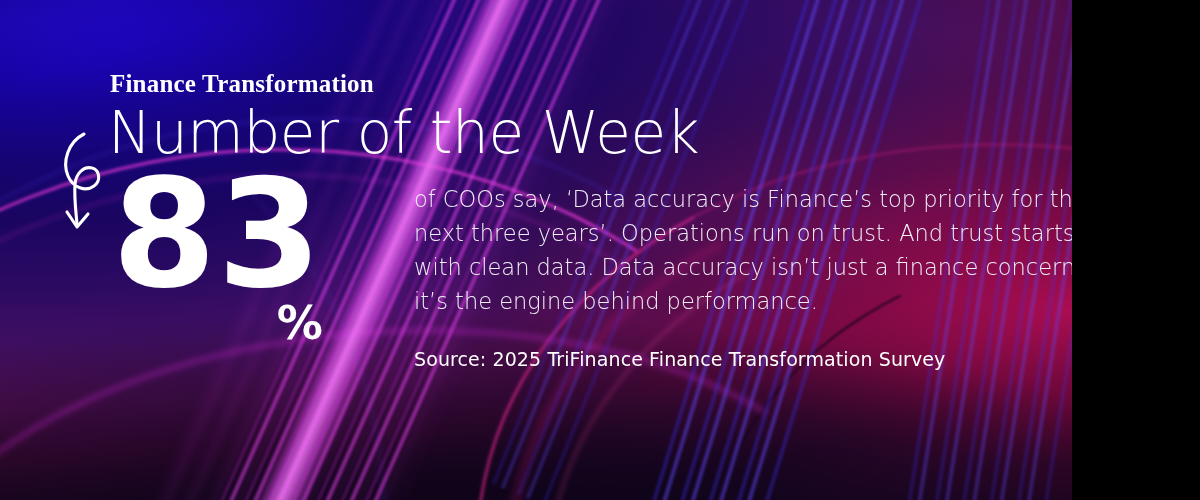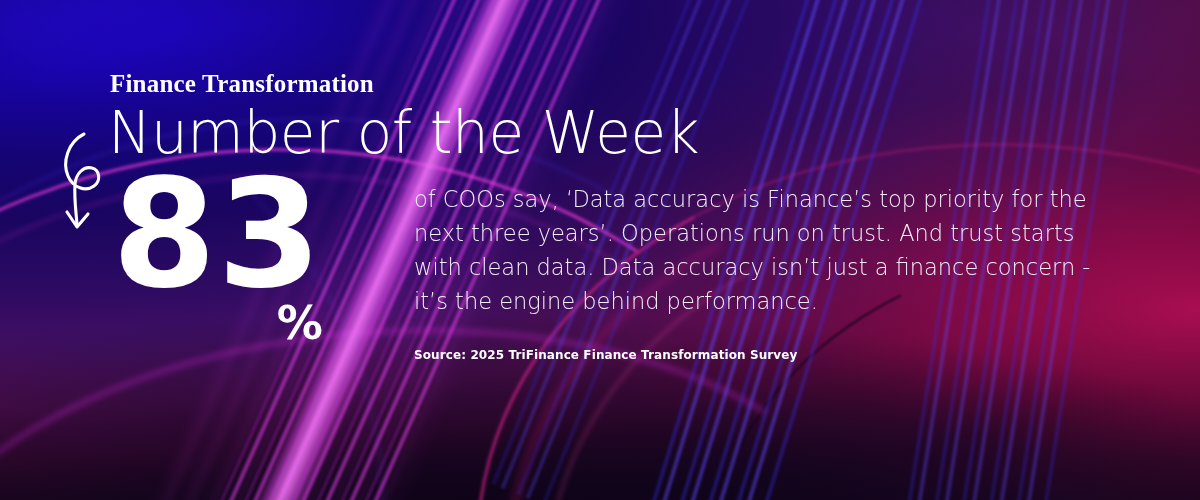--- a/index.html
+++ b/index.html
@@ -2,21 +2,21 @@
 <html><head>
 <meta charset="utf-8">
 <style>
   html, body {
     margin: 0;
     padding: 0;
     background: #000;
   }
   .stage {
     position: relative;
-    width: 1200px;
+    width: 1072px;
     height: 500px;
     overflow: hidden;
     font-family: "Liberation Sans", sans-serif;
     background: #13024f;
   }
 
   
   .bg-layer {
     position: absolute;
     inset: 0;
@@ -305,22 +305,22 @@
     font-size: 22.5px;
     line-height: 34px;
     color: #f2eef8;
   }
 
   .source {
     position: absolute;
     left: 414px;
     top: 348px;
     font-family: "DejaVu Sans", sans-serif;
-    font-weight: 700;
-    font-size: 12px;
+    font-weight: 400;
+    font-size: 19px;
     letter-spacing: 0.1px;
     color: #ffffff;
     white-space: nowrap;
     text-align: center;
   }
 </style>
 </head>
 <body>
 
 <div class="stage">

